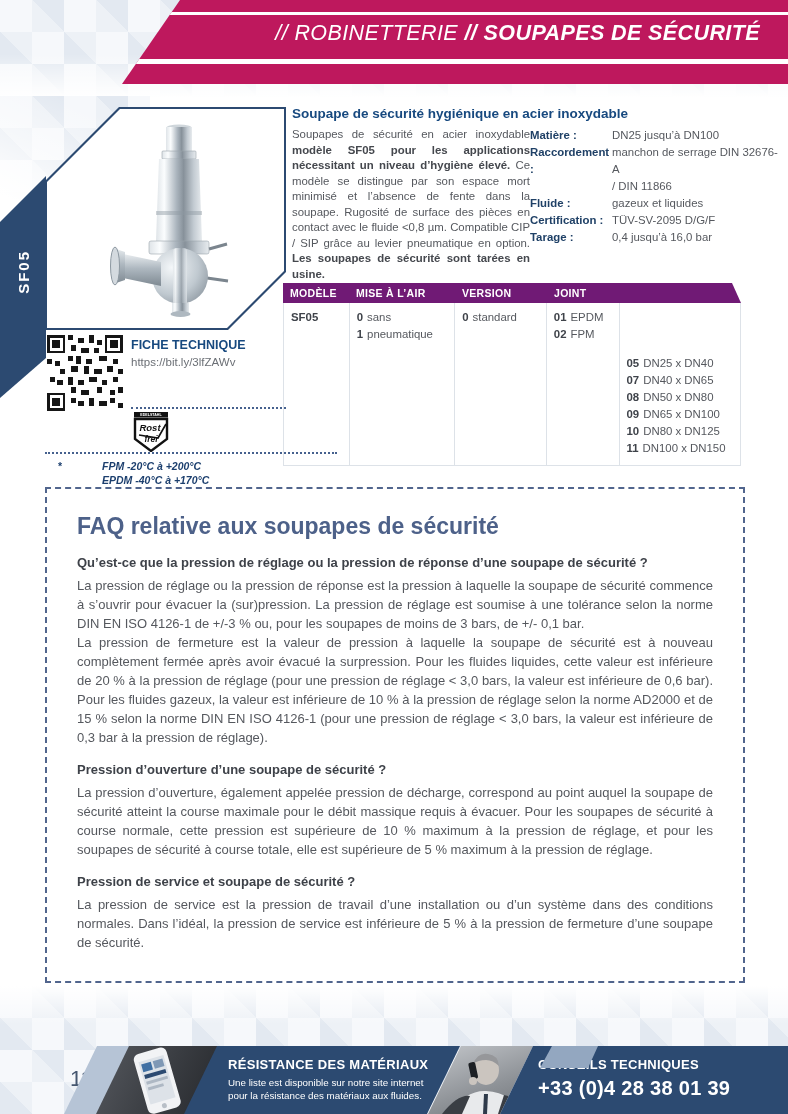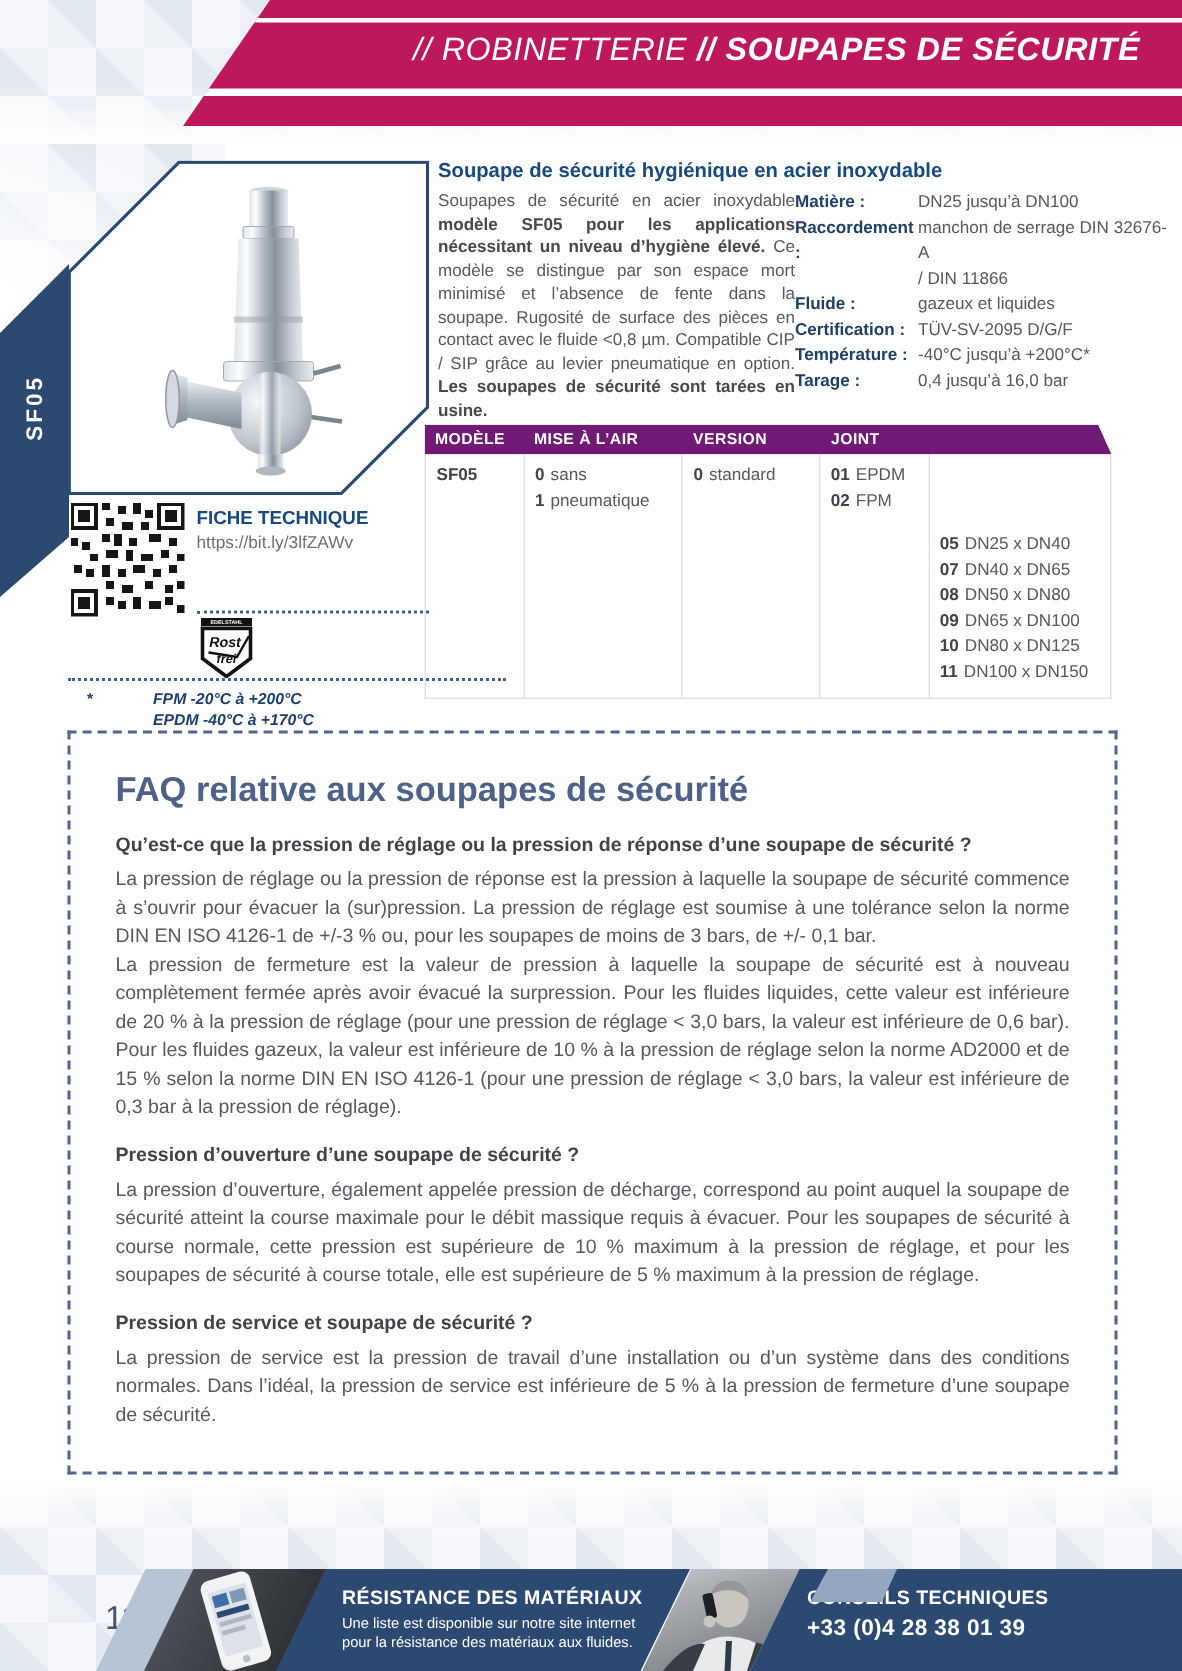--- a/index.html
+++ b/index.html
@@ -96,21 +96,21 @@
   #f-photo-phone{left:96px;width:122px;background:linear-gradient(115deg,#55585e 0%,#3a3d42 55%,#26282c 100%);}
   #f-mat{left:184px;width:276px;background:#2c4a71;color:#fff;}
   #f-photo-man{left:428px;width:105px;background:linear-gradient(160deg,#c4c7cb 0%,#8e9297 60%,#6f7378 100%);}
   #f-accent-r{left:540px;width:58px;height:22px;background:#93a7c0;clip-path:polygon(12px 0,100% 0,calc(100% - 10px) 100%,0 100%);z-index:5;}
   #f-sup{left:500px;width:288px;background:#2c4a71;color:#fff;clip-path:polygon(33px 0,100% 0,100% 100%,0 100%);}
   #f-mat .f-title,#f-sup .f-title{font-size:13px;font-weight:bold;letter-spacing:.3px;margin:11px 0 5px 0;}
   #f-mat{padding-left:0;}
   .f-pad-mat{padding-left:44px;}
   .f-pad-sup{padding-left:38px;}
   #f-mat .f-line{font-size:9.8px;line-height:12.5px;}
-  #f-sup .f-phone{font-size:15px;font-weight:bold;letter-spacing:.3px;}
+  #f-sup .f-phone{font-size:20px;font-weight:bold;letter-spacing:.3px;}
 </style>
 </head>
 <body>
 
 <div class="abs pattern" id="bg-top"></div>
 <div class="abs pattern" id="bg-left"></div>
 <div class="abs pattern" id="bg-bottom"></div>
 
 <div class="abs" id="banner">
   <div class="wline1"></div>
@@ -176,24 +176,20 @@
       <span class="spec-label">Raccordement :</span>
       <span class="spec-val"><span>manchon de serrage DIN 32676-A</span><br><span>/ DIN 11866</span></span>
     </div>
   <div class="spec-row">
       <span class="spec-label">Fluide :</span>
       <span class="spec-val">gazeux et liquides</span>
     </div>
   <div class="spec-row">
       <span class="spec-label">Certification :</span>
       <span class="spec-val">TÜV-SV-2095 D/G/F</span>
-    </div>
-  <div class="spec-row">
-      <span class="spec-label">Température :</span>
-      <span class="spec-val">-40°C jusqu’à +200°C*</span>
     </div>
   <div class="spec-row">
       <span class="spec-label">Tarage :</span>
       <span class="spec-val">0,4 jusqu’à 16,0 bar</span>
     </div>
 </div>
 
 <div class="abs" id="tbl">
   <div class="tbl-head">
     <div class="hc hc1">MODÈLE</div>

